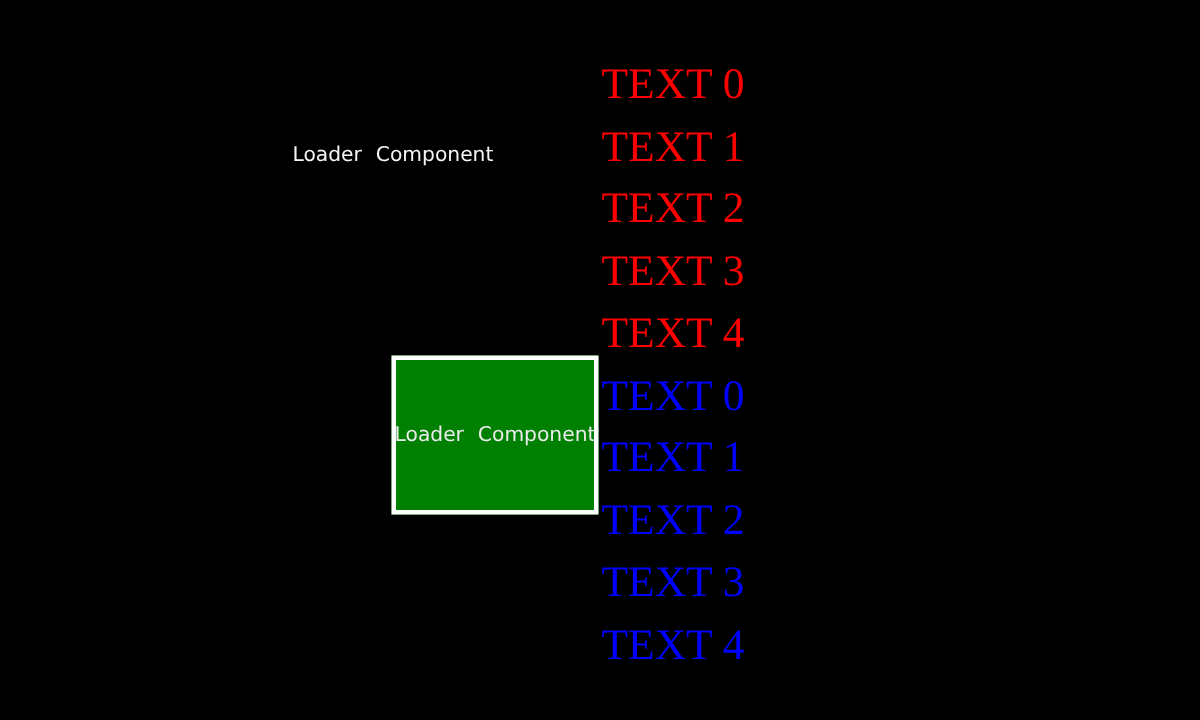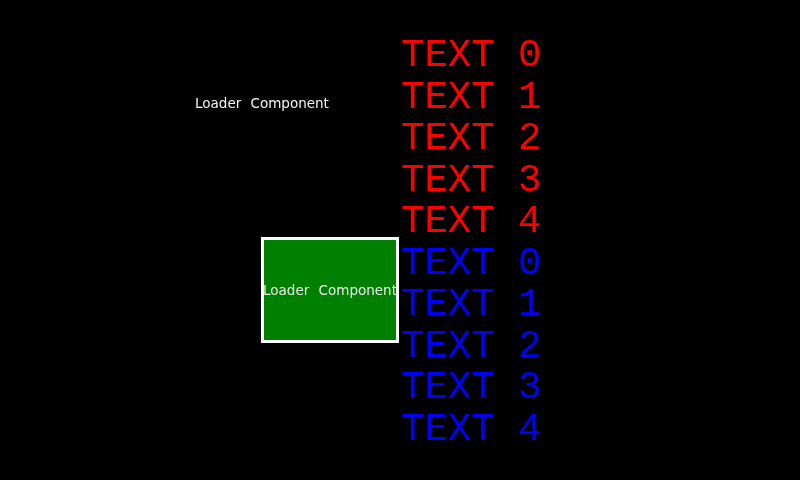--- a/index.html
+++ b/index.html
@@ -41,22 +41,22 @@
     color: #ebebeb;
     font-size: 13.5px;
     line-height: 16px;
     word-spacing: 5px;
     white-space: nowrap;
   }
   .text-list {
     position: absolute;
     left: 401px;
     top: 36px;
-    font-family: Liberation Mono, monospace;
-    font-size: 39px;
+    font-family: Liberation Serif, serif;
+    font-size: 29px;
   }
   .text-row {
     height: 41.5px;
     line-height: 41.5px;
     white-space: pre;
   }
   .text-row.red  { color: #ff0000; }
   .text-row.blue { color: #0000ff; }
 </style>
 </head>

